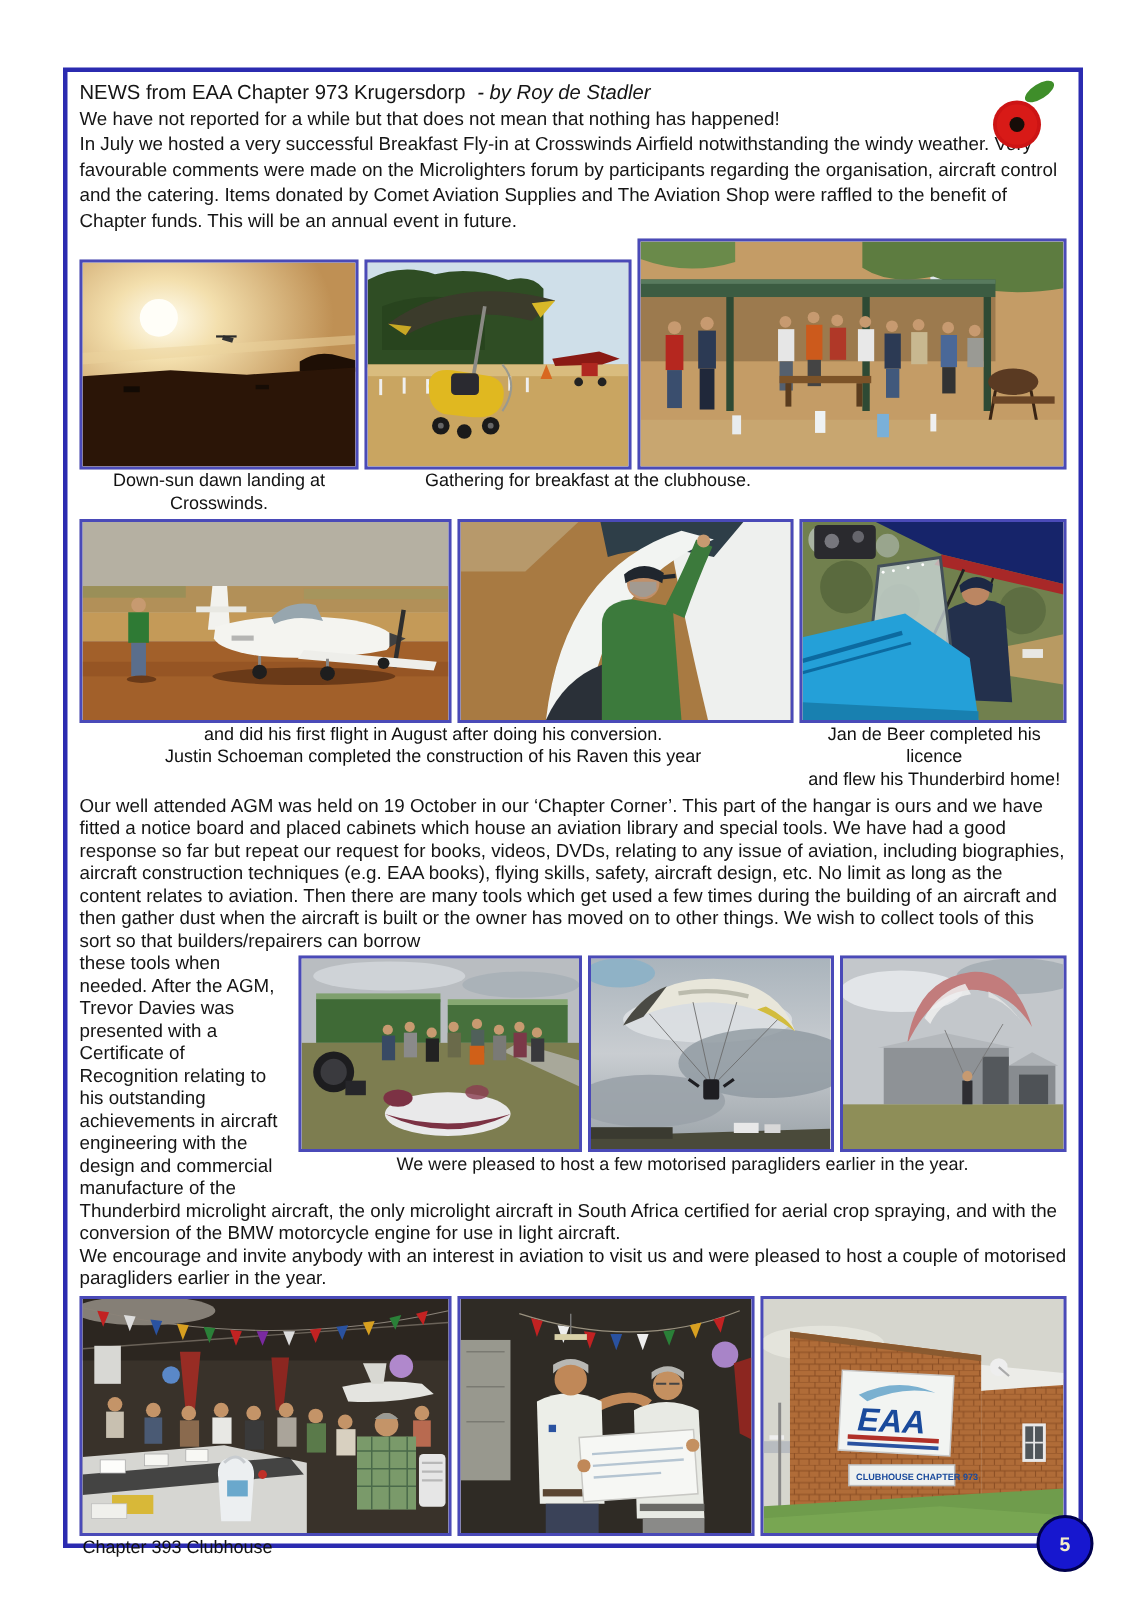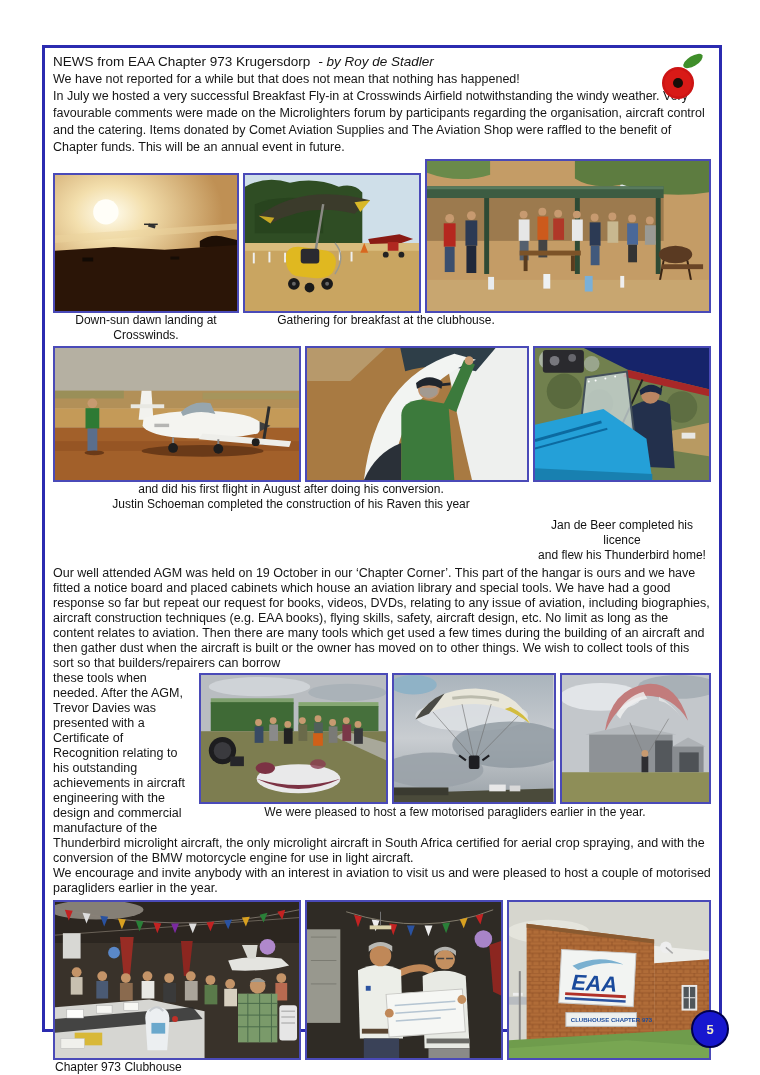--- a/index.html
+++ b/index.html
@@ -17,34 +17,34 @@
   .title-line .title{font-weight:normal;}
   .title-line .byline{font-style:italic;margin-left:4px;}
   .intro{font-size:12.5px;line-height:17px;}
   .intro p{margin:0;}
   .poppy{position:absolute;top:2px;right:14px;width:48px;height:58px;}
 
   .photo-row{display:flex;gap:4px;align-items:flex-end;}
   .photo{border:2px solid #4a4ab8;box-sizing:border-box;background:#ddd;overflow:hidden;}
   .photo svg{display:block;width:100%;height:100%;}
 
-  .cap-row{display:flex;gap:4px;}
+  .cap-row{display:flex;gap:10px;}
   .cap{font-size:12px;line-height:15px;color:#111;}
   .cap.center{text-align:center;}
   .cap.left{text-align:left;padding-left:2px;}
 
   .r1p1{width:186px;height:140px;}
   .r1p2{width:178px;height:140px;}
   .r1p3{width:286px;height:154px;}
   .c1a{width:186px;} .c1b{width:178px;} .c1c{width:286px;}
 
   .r2p1{width:248px;height:136px;}
   .r2p2{width:224px;height:136px;}
   .r2p3{width:178px;height:136px;}
-  .c2a{width:476px;} .c2b{width:178px;margin-top:36px;}
+  .c2a{width:476px;} .c2b{width:178px;}
 
   .body-text{font-size:12.5px;line-height:15px;margin:3px 0 0 0;}
   .wrap-sec{font-size:12.5px;line-height:15px;}
   .wrap-sec p{margin:0;}
   .pg-float{float:right;width:512px;margin:2px 0 2px 7px;}
   .pg-float .photo-row{align-items:flex-start;}
   .r3p1{width:190px;height:131px;}
   .r3p2{width:164px;height:131px;}
   .r3p3{width:152px;height:131px;}
   .pg-cap{font-size:12px;line-height:16px;text-align:center;}
@@ -532,18 +532,18 @@
           <rect x="58" y="98" width="62" height="2.5" fill="#2a52a0"></rect>
         </g>
         <rect x="58" y="112" width="72" height="14" fill="#eef0ee" stroke="#bbbbbb"></rect>
         <text x="63" y="122" font-size="6.2" font-weight="bold" fill="#1a4a9c">CLUBHOUSE CHAPTER 973</text>
         <path d="M0 140 L204 128 L204 158 L0 158 Z" fill="#6f9c4c"></path>
         <path d="M0 148 L120 140 L204 146 L204 158 L0 158 Z" fill="#7cab56" opacity="0.7"></path>
       </svg>
     </div>
   </div>
   <div class="cap-row">
-    <div class="cap left c4c">Chapter 973 Clubhouse</div>
+    <div class="cap left c4c">Chapter 393 Clubhouse</div>
   </div>
 
 </div>
 
 <div class="page-num">5</div>
 
 </body></html>

